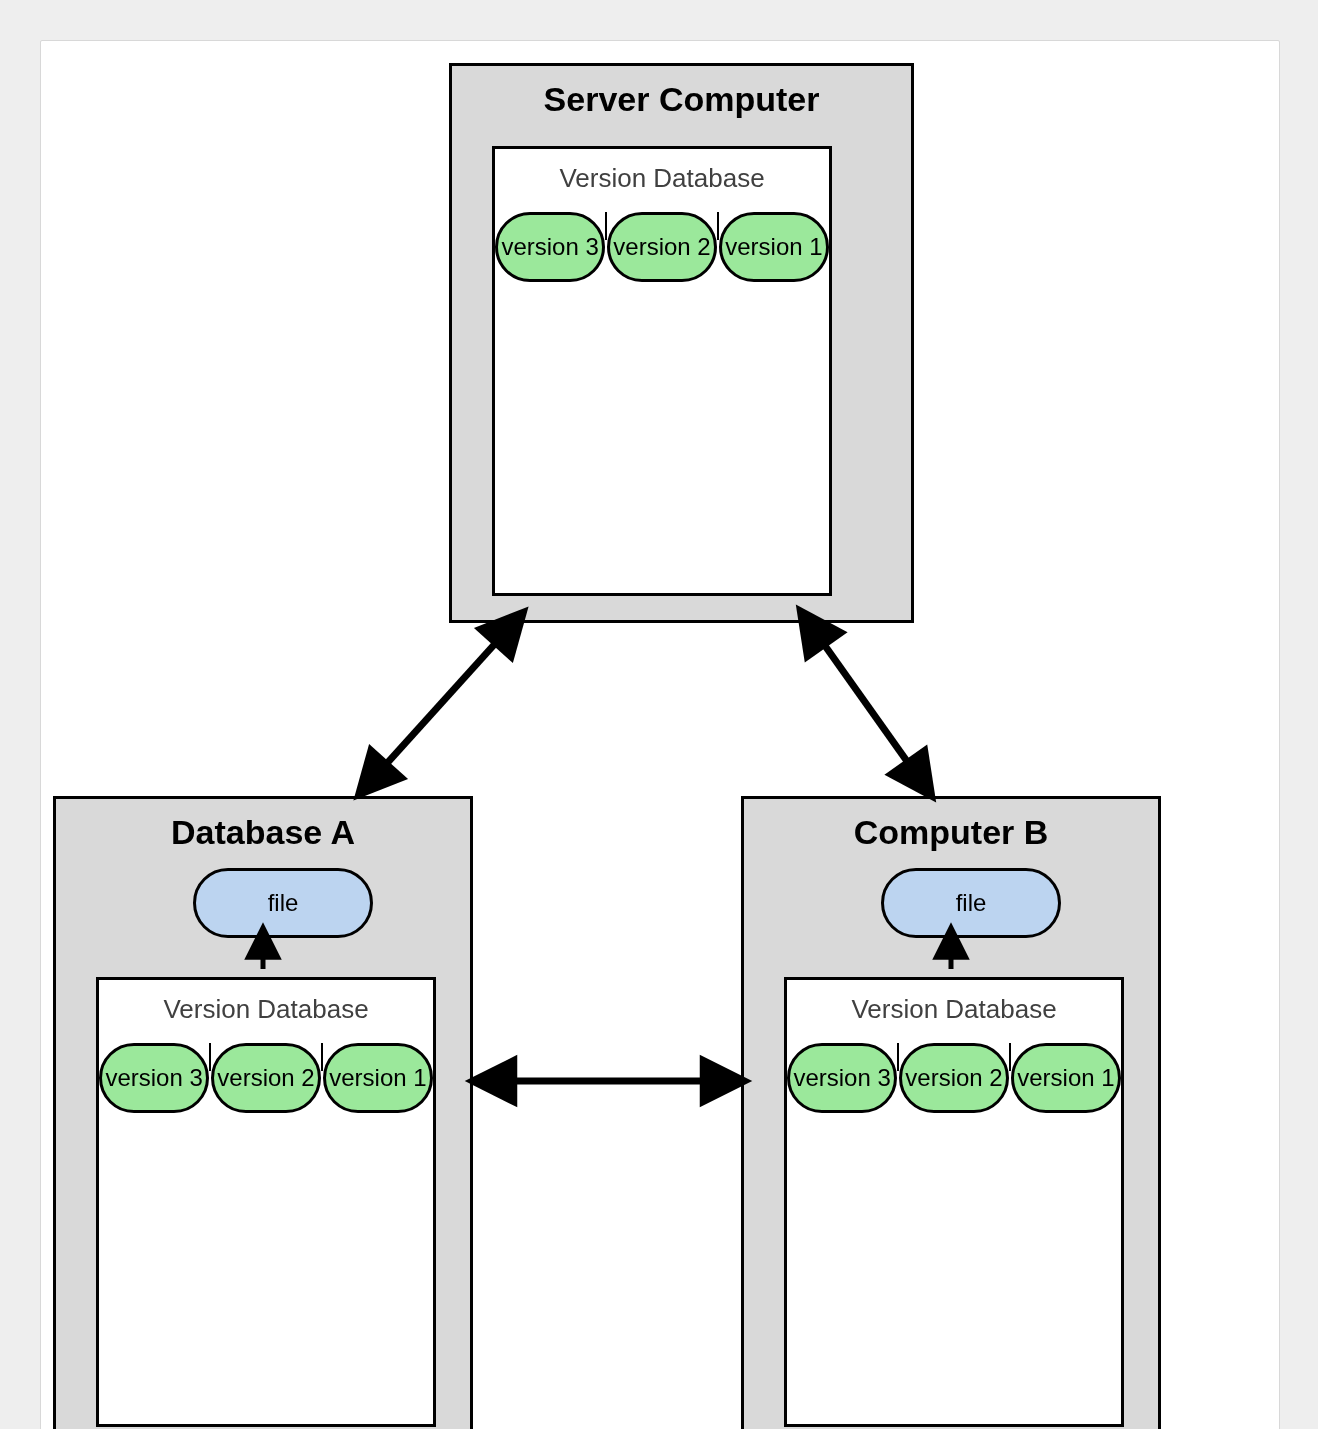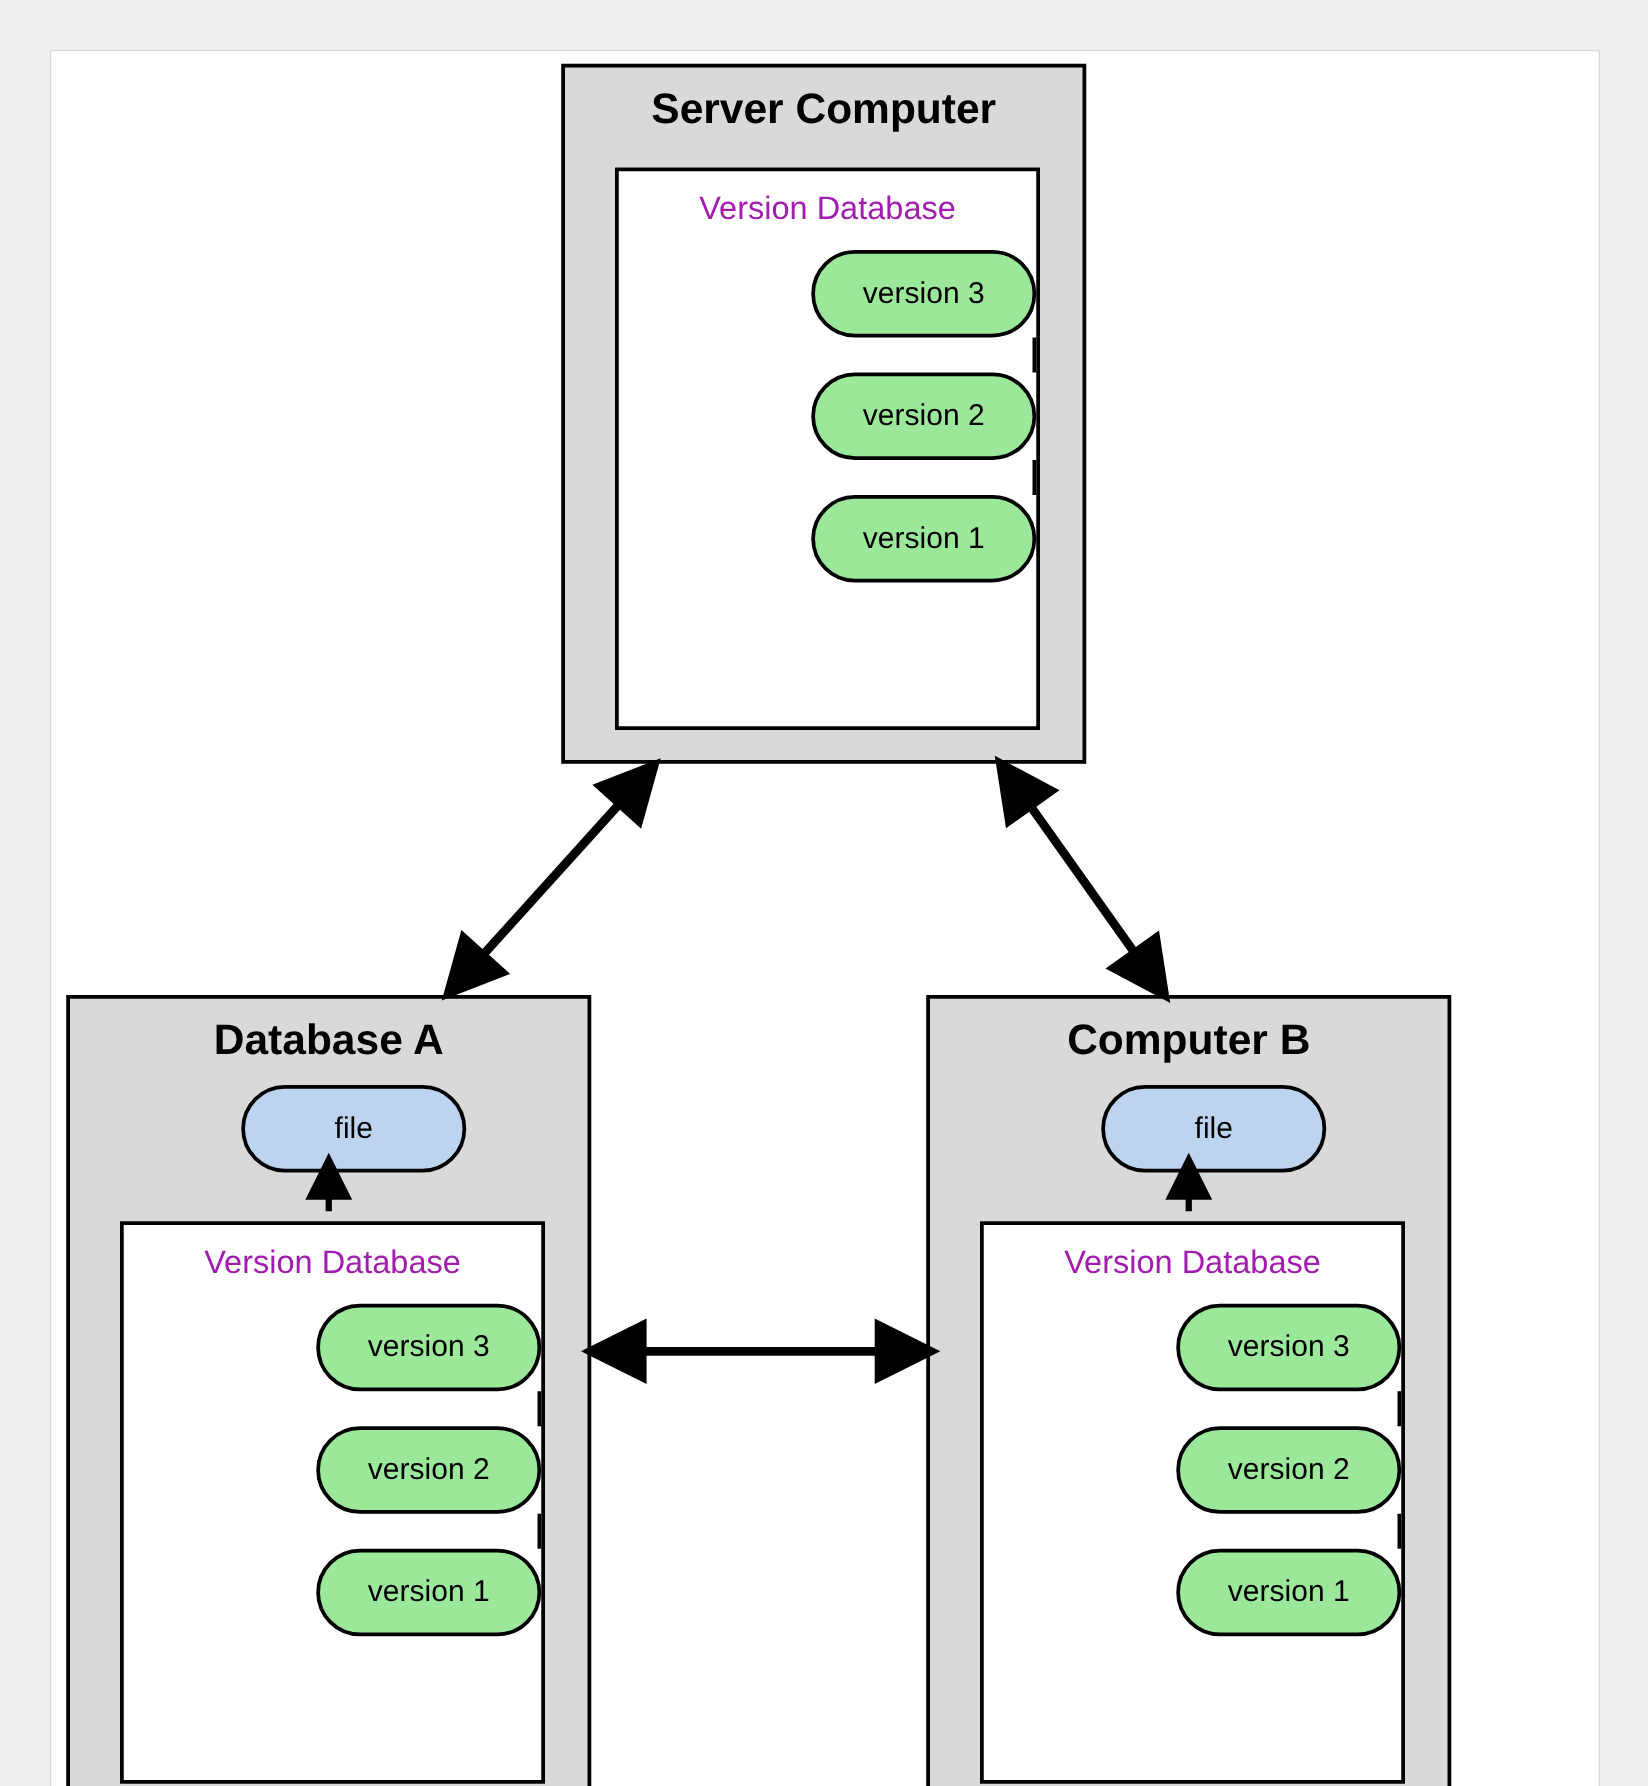--- a/index.html
+++ b/index.html
@@ -39,26 +39,26 @@
   .db-box {
     position: absolute;
     background: #ffffff;
     border: 3px solid #000;
     box-sizing: border-box;
     text-align: center;
   }
   .db-title {
     font-size: 26px;
     padding: 14px 0 18px 0;
-    color: #a21caf;
+    color: #404040;
   }
   .version-stack {
     display: flex;
-    flex-direction: column;
-    align-items: flex-end;
+    flex-direction: row;
+    align-items: flex-start;
   }
   .pill {
     width: 180px;
     height: 70px;
     border: 3px solid #000;
     border-radius: 35px;
     display: flex;
     align-items: center;
     justify-content: center;
     font-size: 24px;
@@ -83,21 +83,21 @@
     left: 0; top: 0;
     width: 100%; height: 100%;
     pointer-events: none;
   }
 </style>
 </head>
 <body>
 
 <div class="canvas">
 
-  <div class="node computer-box" style="left:408px; top:10px; width:420px; height:560px;">
+  <div class="node computer-box" style="left:408px; top:22px; width:465px; height:560px;">
     <div class="computer-title">Server Computer</div>
     <div class="db-box" style="left:40px; top:80px; width:340px; height:450px;">
       <div class="db-title">Version Database</div>
       <div class="version-stack">
         <div class="pill pill-green">version 3</div>
         <div class="connector"></div>
         <div class="pill pill-green">version 2</div>
         <div class="connector"></div>
         <div class="pill pill-green">version 1</div>
       </div>

